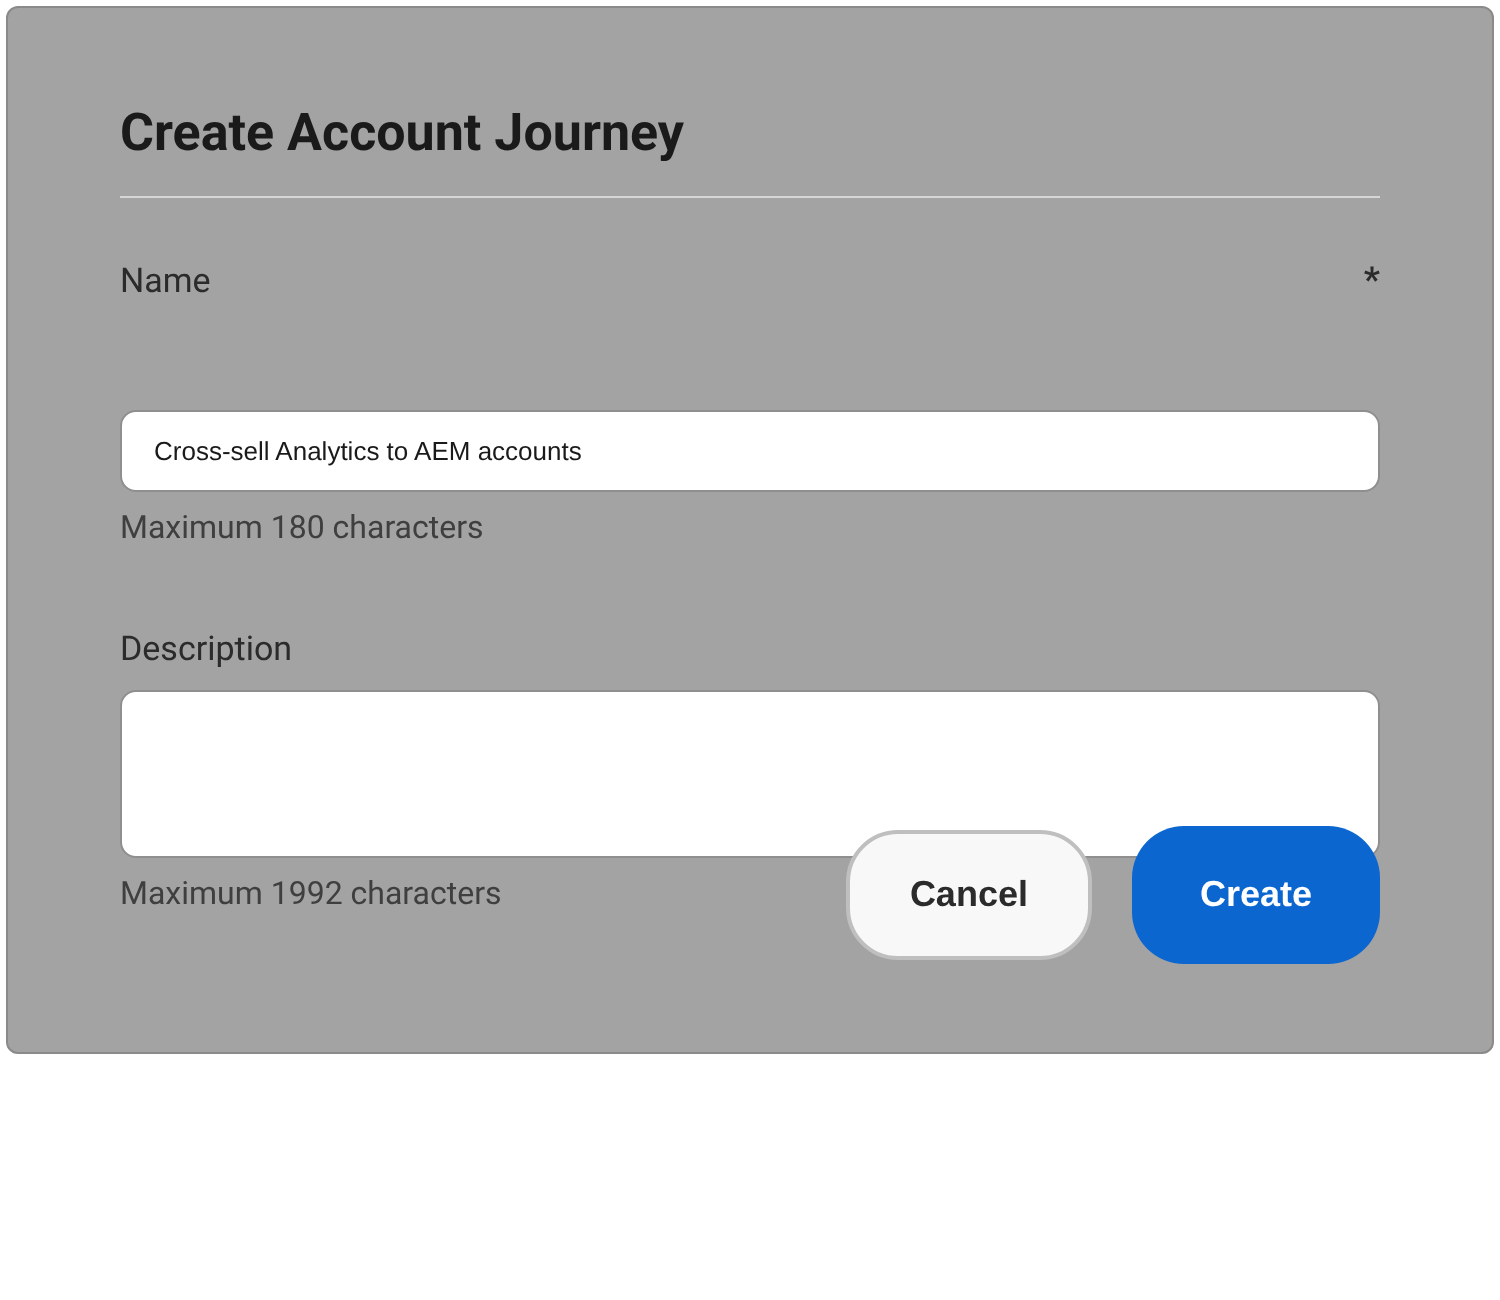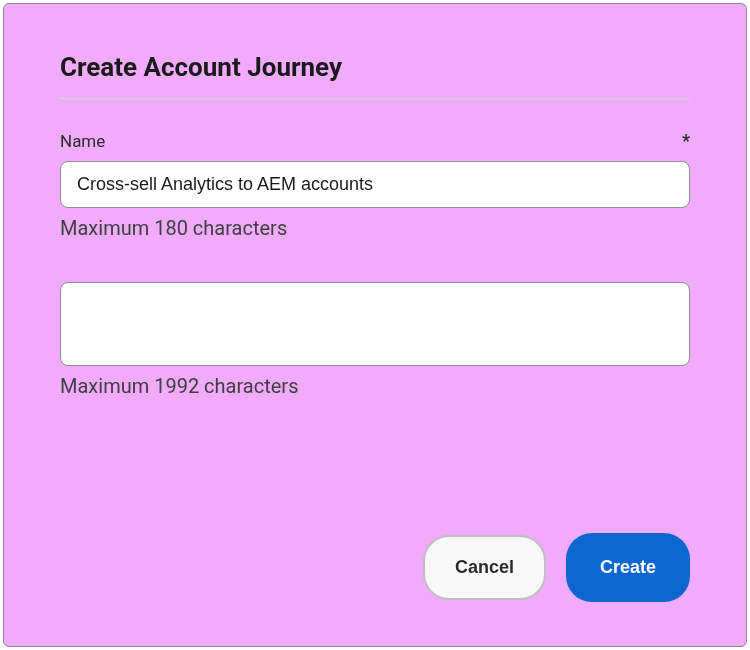--- a/index.html
+++ b/index.html
@@ -5,23 +5,23 @@
     * { box-sizing: border-box; margin: 0; padding: 0; }
     body {
       font-family: -apple-system, BlinkMacSystemFont, "Segoe UI", Roboto, Helvetica, Arial, sans-serif;
       background: #ffffff;
       width: 750px;
       height: 650px;
       overflow: hidden;
     }
     .dialog {
       width: 744px;
-      height: 644px;
+      height: 524px;
       margin: 3px;
-      background: #f0abfc;
+      background: #a3a3a3;
       border: 1px solid #8a8a8a;
       border-radius: 6px;
       padding: 48px 56px 40px 56px;
       position: relative;
     }
     .title {
       font-size: 26px;
       font-weight: 700;
       color: #1a1a1a;
       margin-bottom: 16px;
@@ -42,43 +42,44 @@
       justify-content: space-between;
     }
     .asterisk {
       font-size: 18px;
       font-weight: 600;
       color: #2b2b2b;
       line-height: 1;
     }
     .text-input {
       width: 100%;
-      font-size: 18px;
+      font-size: 13px;
       color: #1a1a1a;
       background: #ffffff;
       border: 1px solid #8f8f8f;
       border-radius: 8px;
       padding: 12px 16px;
       outline: none;
+      margin-top: 44px;
     }
     .textarea {
       width: 100%;
       height: 84px;
       font-size: 18px;
       color: #1a1a1a;
       background: #ffffff;
       border: 1px solid #8f8f8f;
       border-radius: 8px;
       padding: 12px 16px;
       outline: none;
       resize: none;
       display: block;
     }
     .helper {
-      font-size: 20px;
+      font-size: 16px;
       color: #3f3f3f;
       margin-top: 8px;
     }
     .footer {
       position: absolute;
       right: 56px;
       bottom: 44px;
       display: flex;
       gap: 20px;
       align-items: center;
@@ -114,20 +115,23 @@
   <div class="field">
     <div class="label">
       <span>Name</span>
       <span class="asterisk">*</span>
     </div>
     <input type="text" class="text-input" value="Cross-sell Analytics to AEM accounts" style="">
     <div class="helper">Maximum 180 characters</div>
   </div>
 
   <div class="field">
+    <div class="label">
+      <span>Description</span>
+    </div>
     <textarea class="textarea" style=""></textarea>
     <div class="helper">Maximum 1992 characters</div>
   </div>
 
   <div class="footer">
     <button class="btn btn-secondary">Cancel</button>
     <button class="btn btn-primary">Create</button>
   </div>
 
 </div>

